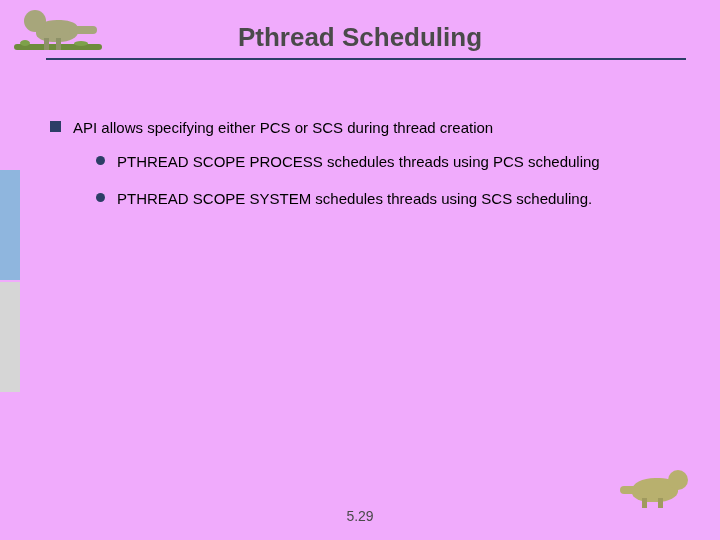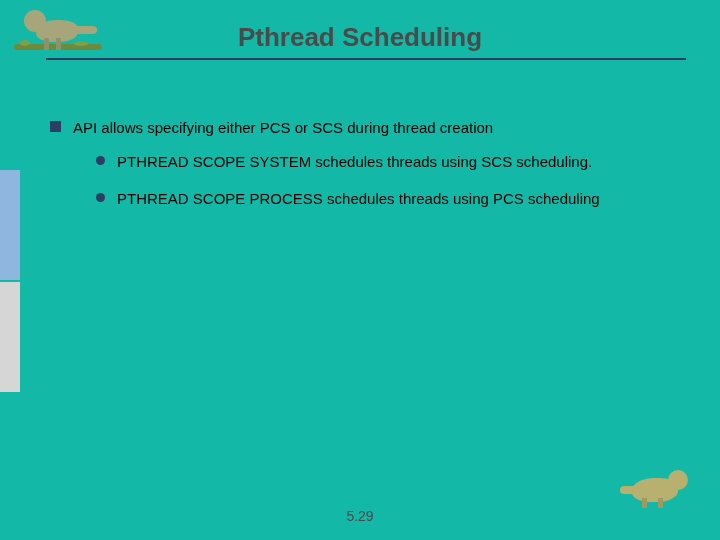--- a/index.html
+++ b/index.html
@@ -9,21 +9,21 @@
     height: 540px;
     font-family: Arial, Helvetica, sans-serif;
     background: #ffffff;
     overflow: hidden;
     position: relative;
   }
   .slide {
     position: relative;
     width: 720px;
     height: 540px;
-    background: #14b8a6;
+    background: #f0abfc;
   }
   .title {
     position: absolute;
     top: 22px;
     left: 0;
     width: 720px;
     text-align: center;
     font-size: 26px;
     font-weight: bold;
     color: #4a4a4a;
@@ -153,25 +153,25 @@
   <div class="bar bar1"></div>
   <div class="bar bar2"></div>
 
   <div class="content">
     <div class="bullet-l1">
       <div class="sq"></div>
       <div class="bt">API allows specifying either PCS or SCS during thread creation</div>
     </div>
     <div class="bullet-l2">
       <div class="dot"></div>
-      <div class="bt">PTHREAD SCOPE SYSTEM schedules threads using SCS scheduling.</div>
+      <div class="bt">PTHREAD SCOPE PROCESS schedules threads using PCS scheduling</div>
     </div>
     <div class="bullet-l2">
       <div class="dot"></div>
-      <div class="bt">PTHREAD SCOPE PROCESS schedules threads using PCS scheduling</div>
+      <div class="bt">PTHREAD SCOPE SYSTEM schedules threads using SCS scheduling.</div>
     </div>
   </div>
 
   <div class="dino-bottom">
     <div class="dino-body db1"></div>
     <div class="dino-body db2"></div>
     <div class="dino-body db3"></div>
     <div class="leg l1"></div>
       <div class="leg l2"></div>
   </div>

